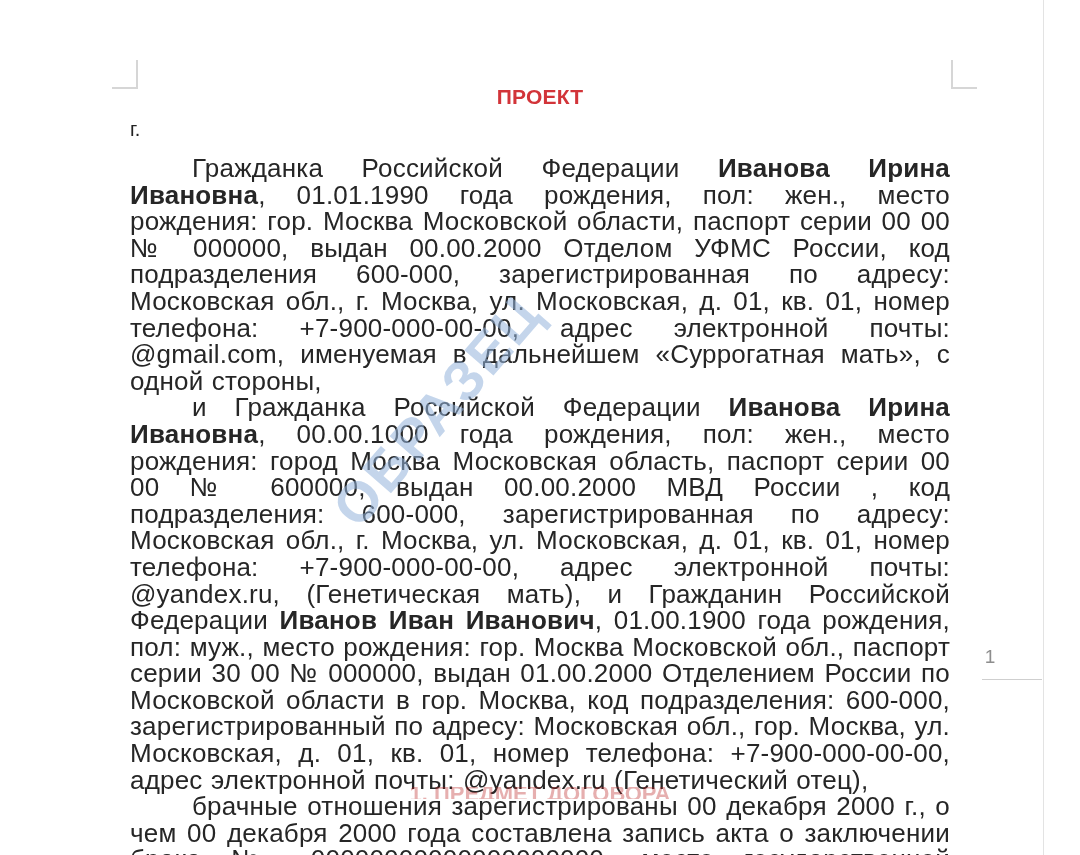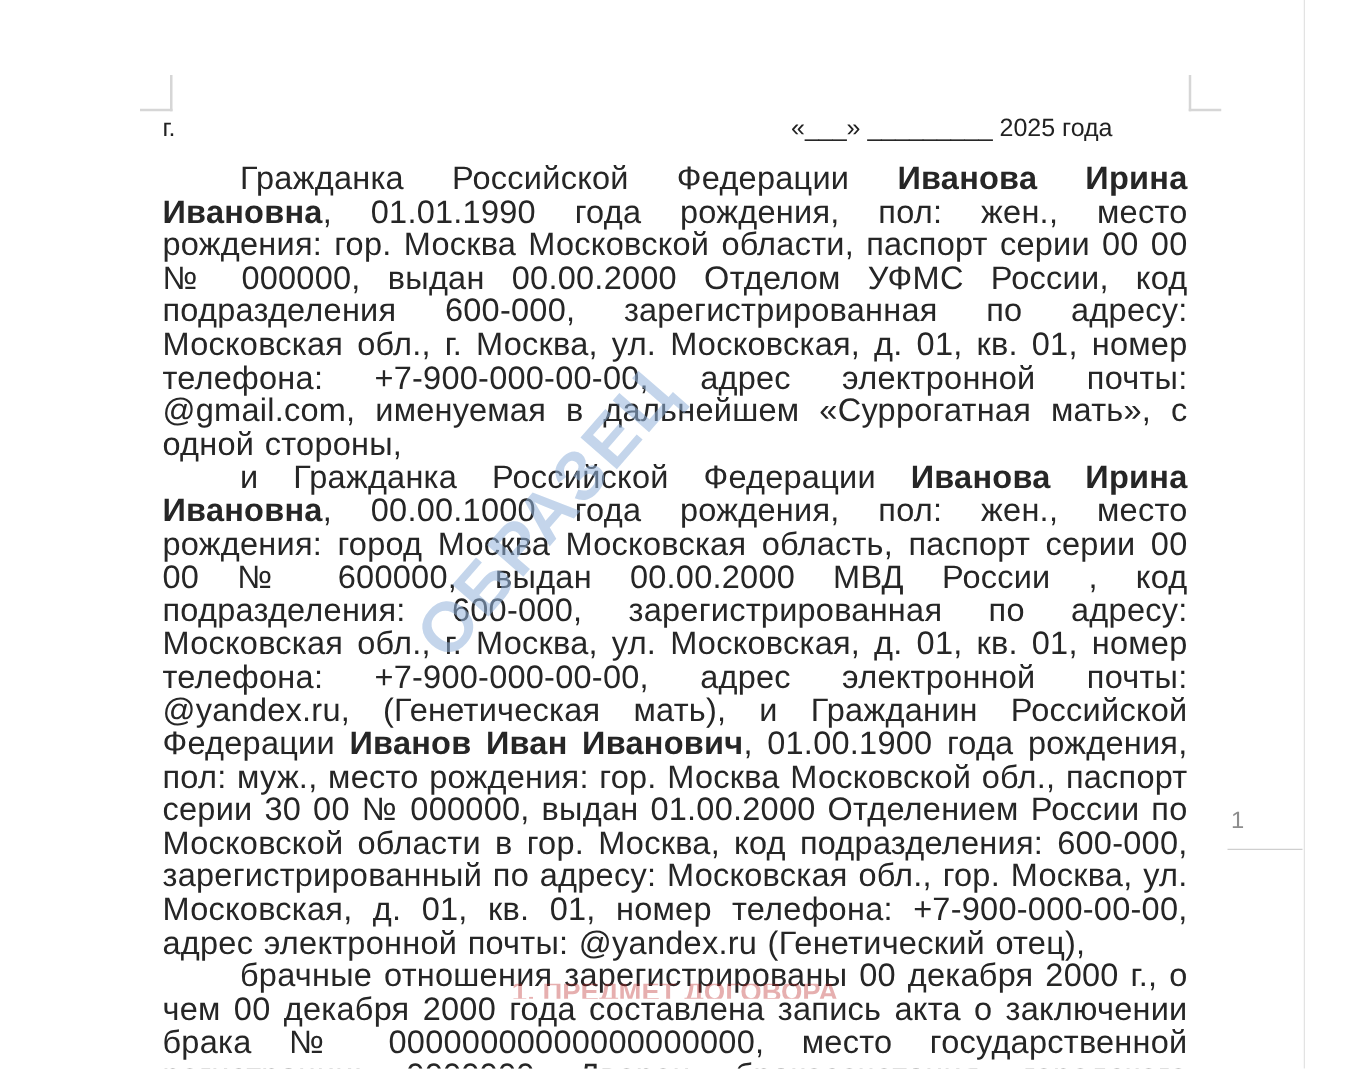--- a/index.html
+++ b/index.html
@@ -50,25 +50,25 @@
 
   <div class="crop-mark tl"></div>
   <div class="crop-mark tr"></div>
   <div class="v-rule"></div>
 
   <div class="watermark" style="color: rgb(148, 180, 220);">ОБРАЗЕЦ</div>
 
   <div class="content">
 
     <div class="title" style="color: rgb(210, 52, 57);">
+      <div>ПРОЕКТ</div>
     </div>
 
     <div class="dateline">
       <span>г.</span>
-      <span>«___» _________ 2025 года</span>
     </div>
 
     <p class="para indent"><span>Гражданка Российской Федерации </span><span style="font-weight: 700;">Иванова Ирина Ивановна</span><span>, 01.01.1990 года рождения, пол: жен., место рождения: гор. Москва Московской области, паспорт серии 00 00 № 000000, выдан 00.00.2000 Отделом УФМС России, код подразделения 600-000, зарегистрированная по адресу: Московская обл., г. Москва, ул. Московская, д. 01, кв. 01, номер телефона: +7-900-000-00-00, адрес электронной почты: @gmail.com, именуемая в дальнейшем «Суррогатная мать», с одной стороны,</span></p>
 
     <p class="para indent"><span>и Гражданка Российской Федерации </span><span style="font-weight: 700;">Иванова Ирина Ивановна</span><span>, 00.00.1000 года рождения, пол: жен., место рождения: город Москва Московская область, паспорт серии 00 00 № 600000, выдан 00.00.2000 МВД России , код подразделения: 600-000, зарегистрированная по адресу: Московская обл., г. Москва, ул. Московская, д. 01, кв. 01, номер телефона: +7-900-000-00-00, адрес электронной почты: @yandex.ru, (Генетическая мать), и Гражданин Российской Федерации </span><span style="font-weight: 700;">Иванов Иван Иванович</span><span>, 01.00.1900 года рождения, пол: муж., место рождения: гор. Москва Московской обл., паспорт серии 30 00 № 000000, выдан 01.00.2000 Отделением России по Московской области в гор. Москва, код подразделения: 600-000, зарегистрированный по адресу: Московская обл., гор. Москва, ул. Московская, д. 01, кв. 01, номер телефона: +7-900-000-00-00, адрес электронной почты: @yandex.ru (Генетический отец),</span></p>
 
     <p class="para indent italic"><span>брачные отношения зарегистрированы 00 декабря 2000 г., о чем 00 декабря 2000 года составлена запись акта о заключении брака № 00000000000000000000, место государственной регистрации: 0000000 Дворец бракосочетания городского управления ЗАГС Московской области, что подтверждается Свидетельством о заключении брака серия II №000000, дата выдачи 00 декабря 2000 года,</span></p>
 
     <p class="para indent"><span>заключили договор о нижеследующем:</span></p>
 

